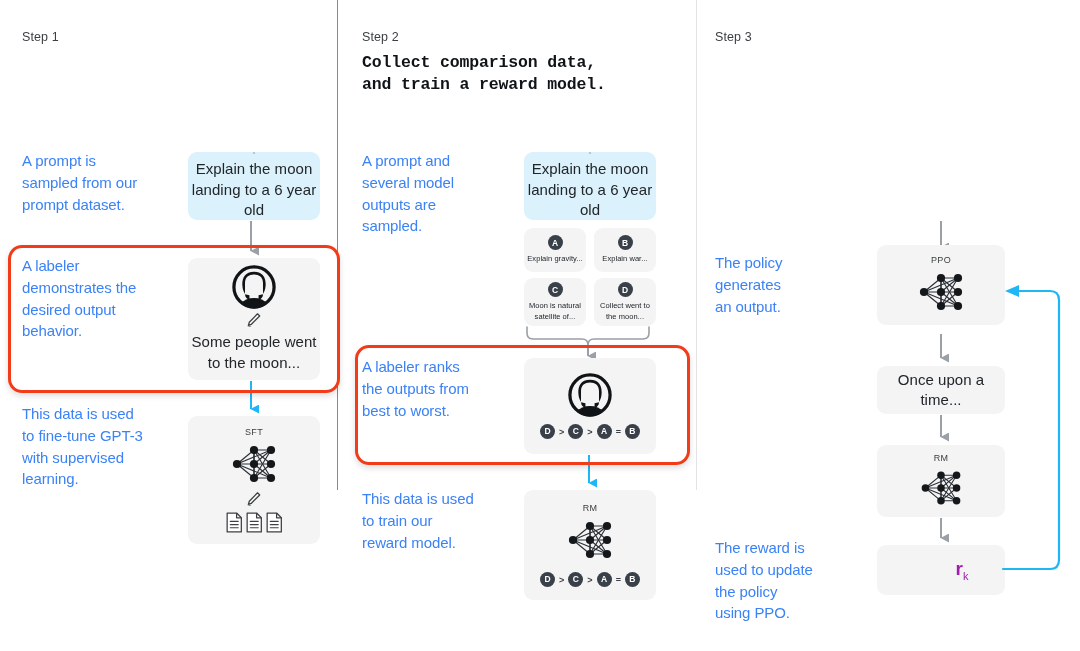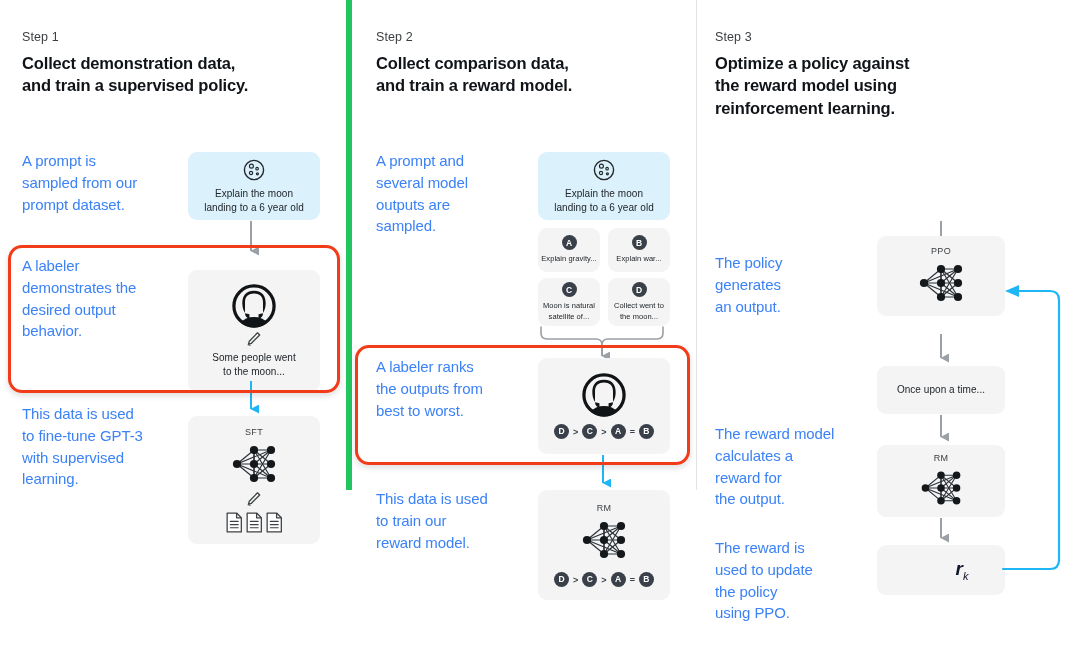--- a/index.html
+++ b/index.html
@@ -15,21 +15,21 @@
   }
 
   
   .col {
     position: absolute;
     top: 0;
     height: 490px;
     box-sizing: border-box;
   }
   #col1 { left: 0;   width: 346px; }
-  #col2 { left: 346px; width: 350px; border-left: 6px solid #22c55e; }
+  #col2 { left: 337px; width: 350px; border-left: 1px solid #22c55e; }
   #col3 { left: 696px; width: 384px; border-left: 1px solid #e3e3e3; }
 
   
   .step-label {
     position: absolute;
     font-size: 12.5px;
     font-weight: 400;
     color: #3c4043;
     letter-spacing: .1px;
   }
@@ -58,21 +58,21 @@
     border-radius: 9px;
     background: #f4f4f4;
     display: flex;
     flex-direction: column;
     align-items: center;
     justify-content: center;
     text-align: center;
   }
   .card.prompt { background: #dbf1fb; }
   .card-caption {
-    font-size: 10px;
+    font-size: 15px;
     color: #21262b;
     line-height: 1.35;
     letter-spacing: .05px;
   }
   .card-tag {
     font-size: 9px;
     color: #3c4043;
     letter-spacing: .3px;
     margin-bottom: 3px;
   }
@@ -180,22 +180,20 @@
       <path d="M0,0 L9,0 L4.5,8.5 Z" fill="#9aa0a6"></path>
     </marker>
     <marker id="mk-blue" markerWidth="9" markerHeight="9" refX="4.5" refY="8" orient="auto" markerUnits="userSpaceOnUse">
       <path d="M0,0 L9,0 L4.5,8.5 Z" fill="#1fb6f5"></path>
     </marker>
   </defs>
 </svg>
 
 <div class="col" id="col1">
   <div class="step-label" style="left:22px; top:30px;">Step 1</div>
-  <div class="step-title" style="left:22px; top:52px; width:300px; white-space:pre-line;">Collect demonstration data,
-and train a supervised policy.</div>
 
   <div class="para" style="left:22px; top:150px; width:160px; white-space:pre-line;">A prompt is
 sampled from our
 prompt dataset.</div>
   <div class="para" style="left:22px; top:255px; width:170px; white-space:pre-line;">A labeler
 demonstrates the
 desired output
 behavior.</div>
   <div class="para" style="left:22px; top:403px; width:175px; white-space:pre-line;">This data is used
 to fine-tune GPT-3
@@ -207,21 +205,21 @@
         <use href="#g-moon"></use>
       </svg>
     <div class="card-caption" style="white-space:pre-line;">Explain the moon
 landing to a 6 year old</div>
   </div>
 
   <svg class="arrow" style="left:243px; top:221px;" width="16" height="40">
     <path d="M8,0 L8,30" stroke="#9aa0a6" stroke-width="2" marker-end="url(#mk-gray)"></path>
   </svg>
 
-  <div class="card" style="left:188px; top:270px; width:132px; height:122px;">
+  <div class="card" style="left:188px; top:258px; width:132px; height:122px;">
     <svg width="44" height="44" viewBox="0 0 46 46" style="margin-bottom:2px">
         <use href="#g-avatar"></use>
       </svg>
     <svg width="14" height="16" viewBox="0 0 14 16" style="margin:1px 0 4px">
         <use href="#g-pencil"></use>
       </svg>
     <div class="card-caption" style="white-space:pre-line;">Some people went
 to the moon...</div>
   </div>
 
@@ -246,21 +244,21 @@
         </svg>
       <svg width="17" height="21" viewBox="0 0 16 20">
           <use href="#g-doc"></use>
         </svg>
     </div>
   </div>
 </div>
 
 <div class="col" id="col2">
   <div class="step-label" style="left:24px; top:30px;">Step 2</div>
-  <div class="step-title" style="left:24px; top:52px; width:300px; white-space:pre-line;">Collect comparison data,
+  <div class="step-title" style="left:24px; top:52px; width:300px; white-space:pre-line;font-family:Liberation Mono, monospace;">Collect comparison data,
 and train a reward model.</div>
 
   <div class="para" style="left:24px; top:150px; width:150px; white-space:pre-line;">A prompt and
 several model
 outputs are
 sampled.</div>
   <div class="para" style="left:24px; top:356px; width:160px; white-space:pre-line;">A labeler ranks
 the outputs from
 best to worst.</div>
   <div class="para" style="left:24px; top:488px; width:160px; white-space:pre-line;">This data is used
@@ -330,42 +328,35 @@
       <span class="rank-op">&gt;</span>
       <span class="badge">A</span>
       <span class="rank-op">=</span>
       <span class="badge">B</span>
     </div>
   </div>
 </div>
 
 <div class="col" id="col3">
   <div class="step-label" style="left:18px; top:30px;">Step 3</div>
-  <div class="step-title" style="left:18px; top:52px; width:260px; white-space:pre-line;">Optimize a policy against
-the reward model using
-reinforcement learning.</div>
 
   <div class="para" style="left:18px; top:252px; width:160px; white-space:pre-line;">The policy
 generates
 an output.</div>
-  <div class="para" style="left:18px; top:423px; width:170px; white-space:pre-line;">The reward model
-calculates a
-reward for
-the output.</div>
   <div class="para" style="left:18px; top:537px; width:160px; white-space:pre-line;">The reward is
 used to update
 the policy
 using PPO.</div>
 
 
   <svg class="arrow" style="left:236px; top:221px;" width="16" height="36">
     <path d="M8,0 L8,26" stroke="#9aa0a6" stroke-width="2" marker-end="url(#mk-gray)"></path>
   </svg>
 
-  <div class="card" style="left:180px; top:236px; width:128px; height:80px;">
+  <div class="card" style="left:180px; top:245px; width:128px; height:80px;">
     <div class="card-tag">PPO</div>
     <svg width="52" height="48" viewBox="0 0 52 48">
         <use href="#g-nn"></use>
       </svg>
   </div>
 
   <svg class="arrow" style="left:236px; top:334px;" width="16" height="34">
     <path d="M8,0 L8,24" stroke="#9aa0a6" stroke-width="2" marker-end="url(#mk-gray)"></path>
   </svg>
 
@@ -382,21 +373,21 @@
     <svg width="48" height="44" viewBox="0 0 52 48">
         <use href="#g-nn"></use>
       </svg>
   </div>
 
   <svg class="arrow" style="left:236px; top:518px;" width="16" height="30">
     <path d="M8,0 L8,20" stroke="#9aa0a6" stroke-width="2" marker-end="url(#mk-gray)"></path>
   </svg>
 
   <div class="card" style="left:180px; top:545px; width:128px; height:50px;">
-    <div style="font-size:19px; font-style:italic; font-weight:700; color:#0f172a;margin-left:42px;">
+    <div style="font-size:19px; font-weight:700; color:#a21caf;margin-left:42px;">
       <span>r</span><sub style="font-size:11px; font-weight:400;">k</sub>
     </div>
   </div>
 
   <svg class="arrow" style="left:296px; top:283px;" width="86" height="298">
     <path d="M18,8 L57,8 Q66,8 66,17 L66,277 Q66,286 57,286 L10,286" fill="none" stroke="#1fb6f5" stroke-width="2.2" stroke-linecap="round"></path>
     <path d="M26,2 L12,8 L26,14 Z" fill="#1fb6f5"></path>
   </svg>
 </div>
 

